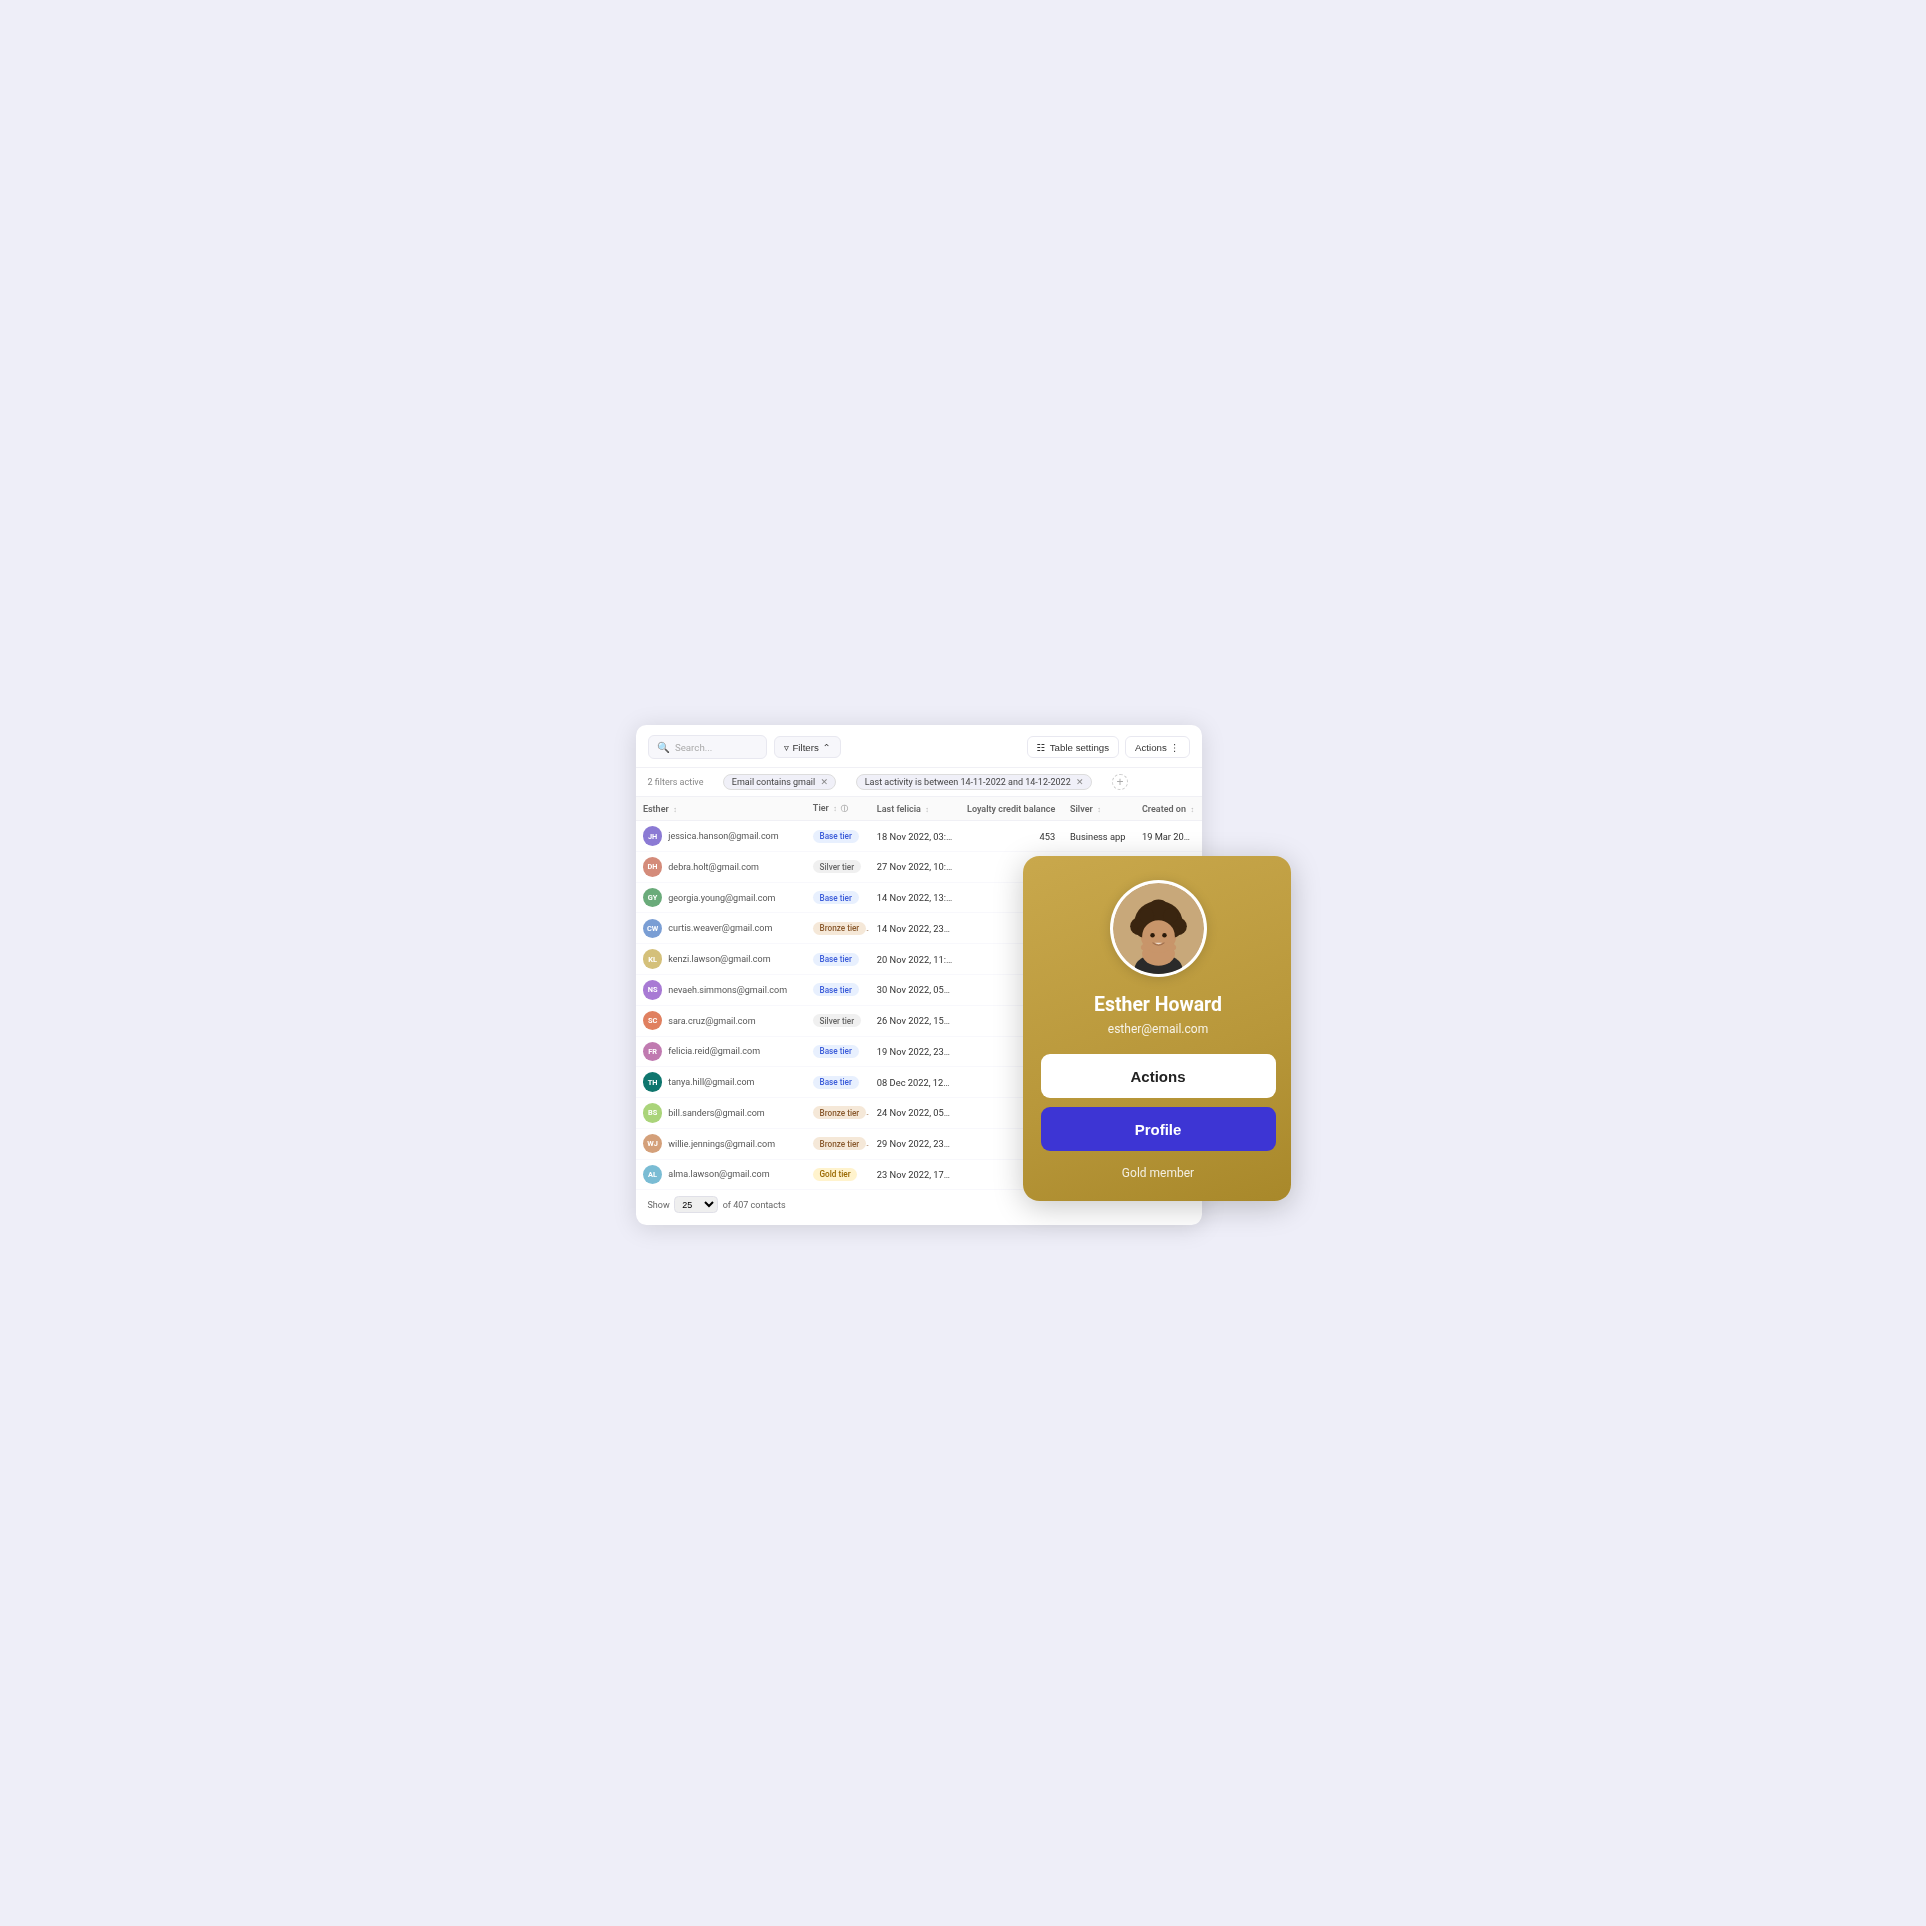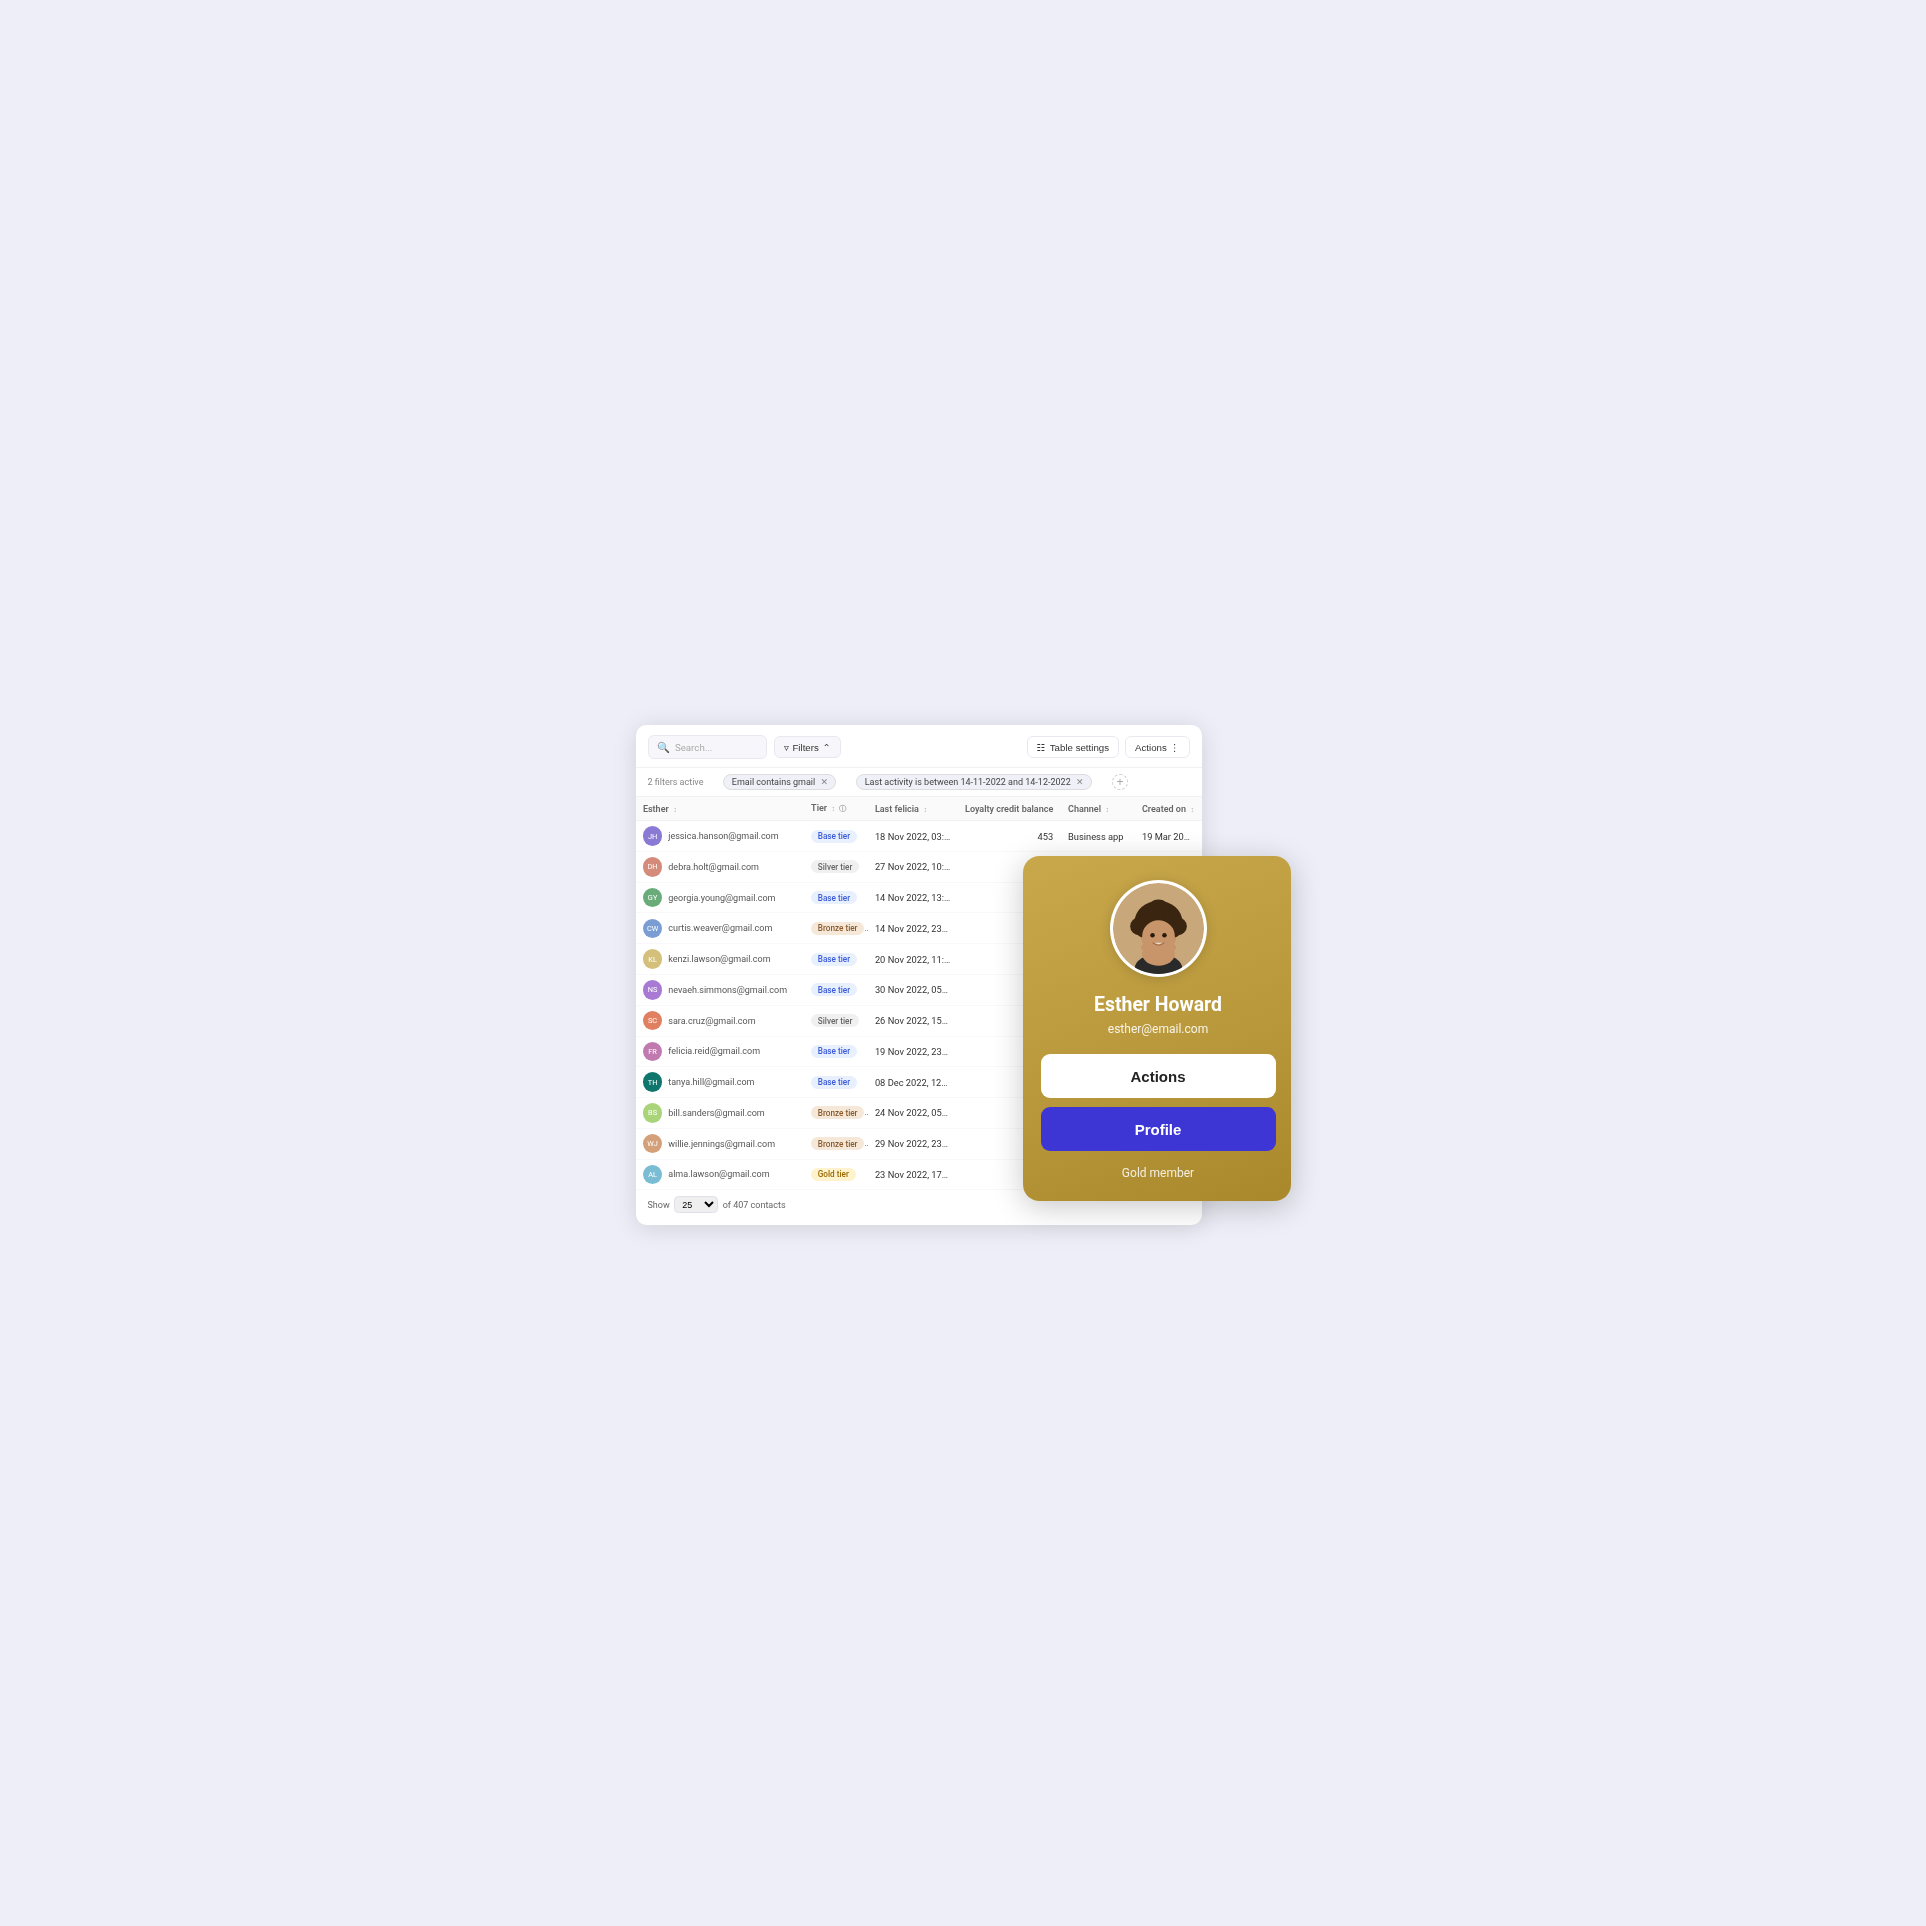--- a/index.html
+++ b/index.html
@@ -158,21 +158,21 @@
     }
     .td-email { color: #555; font-size: 9px; max-width: 149px; }
     .avatar {
       width: 19.4px;
       height: 19.4px;
       border-radius: 50%;
       display: inline-flex;
       align-items: center;
       justify-content: center;
       font-size: 7.4px;
-      font-weight: 400;
+      font-weight: 700;
       color: #fff;
       flex-shrink: 0;
     }
     .email-cell {
       display: flex;
       align-items: center;
       gap: 6px;
     }
     .tier-badge {
       display: inline-block;
@@ -356,21 +356,21 @@
             <span style="font-size:7.4px;color:#aaa;margin-left:1.5px;">ⓘ</span>
           </th>
           <th>
             <span>Last felicia</span>
             <span class="sort-icon">↕</span>
           </th>
           <th>
             <span>Loyalty credit balance</span>
           </th>
           <th>
-            <span>Channel</span>
+            <span>Silver</span>
             <span class="sort-icon">↕</span>
           </th>
           <th>
             <span>Created on</span>
             <span class="sort-icon">↕</span>
           </th>
         </tr>
       </thead>
       <tbody id="table-body">
       <tr>

